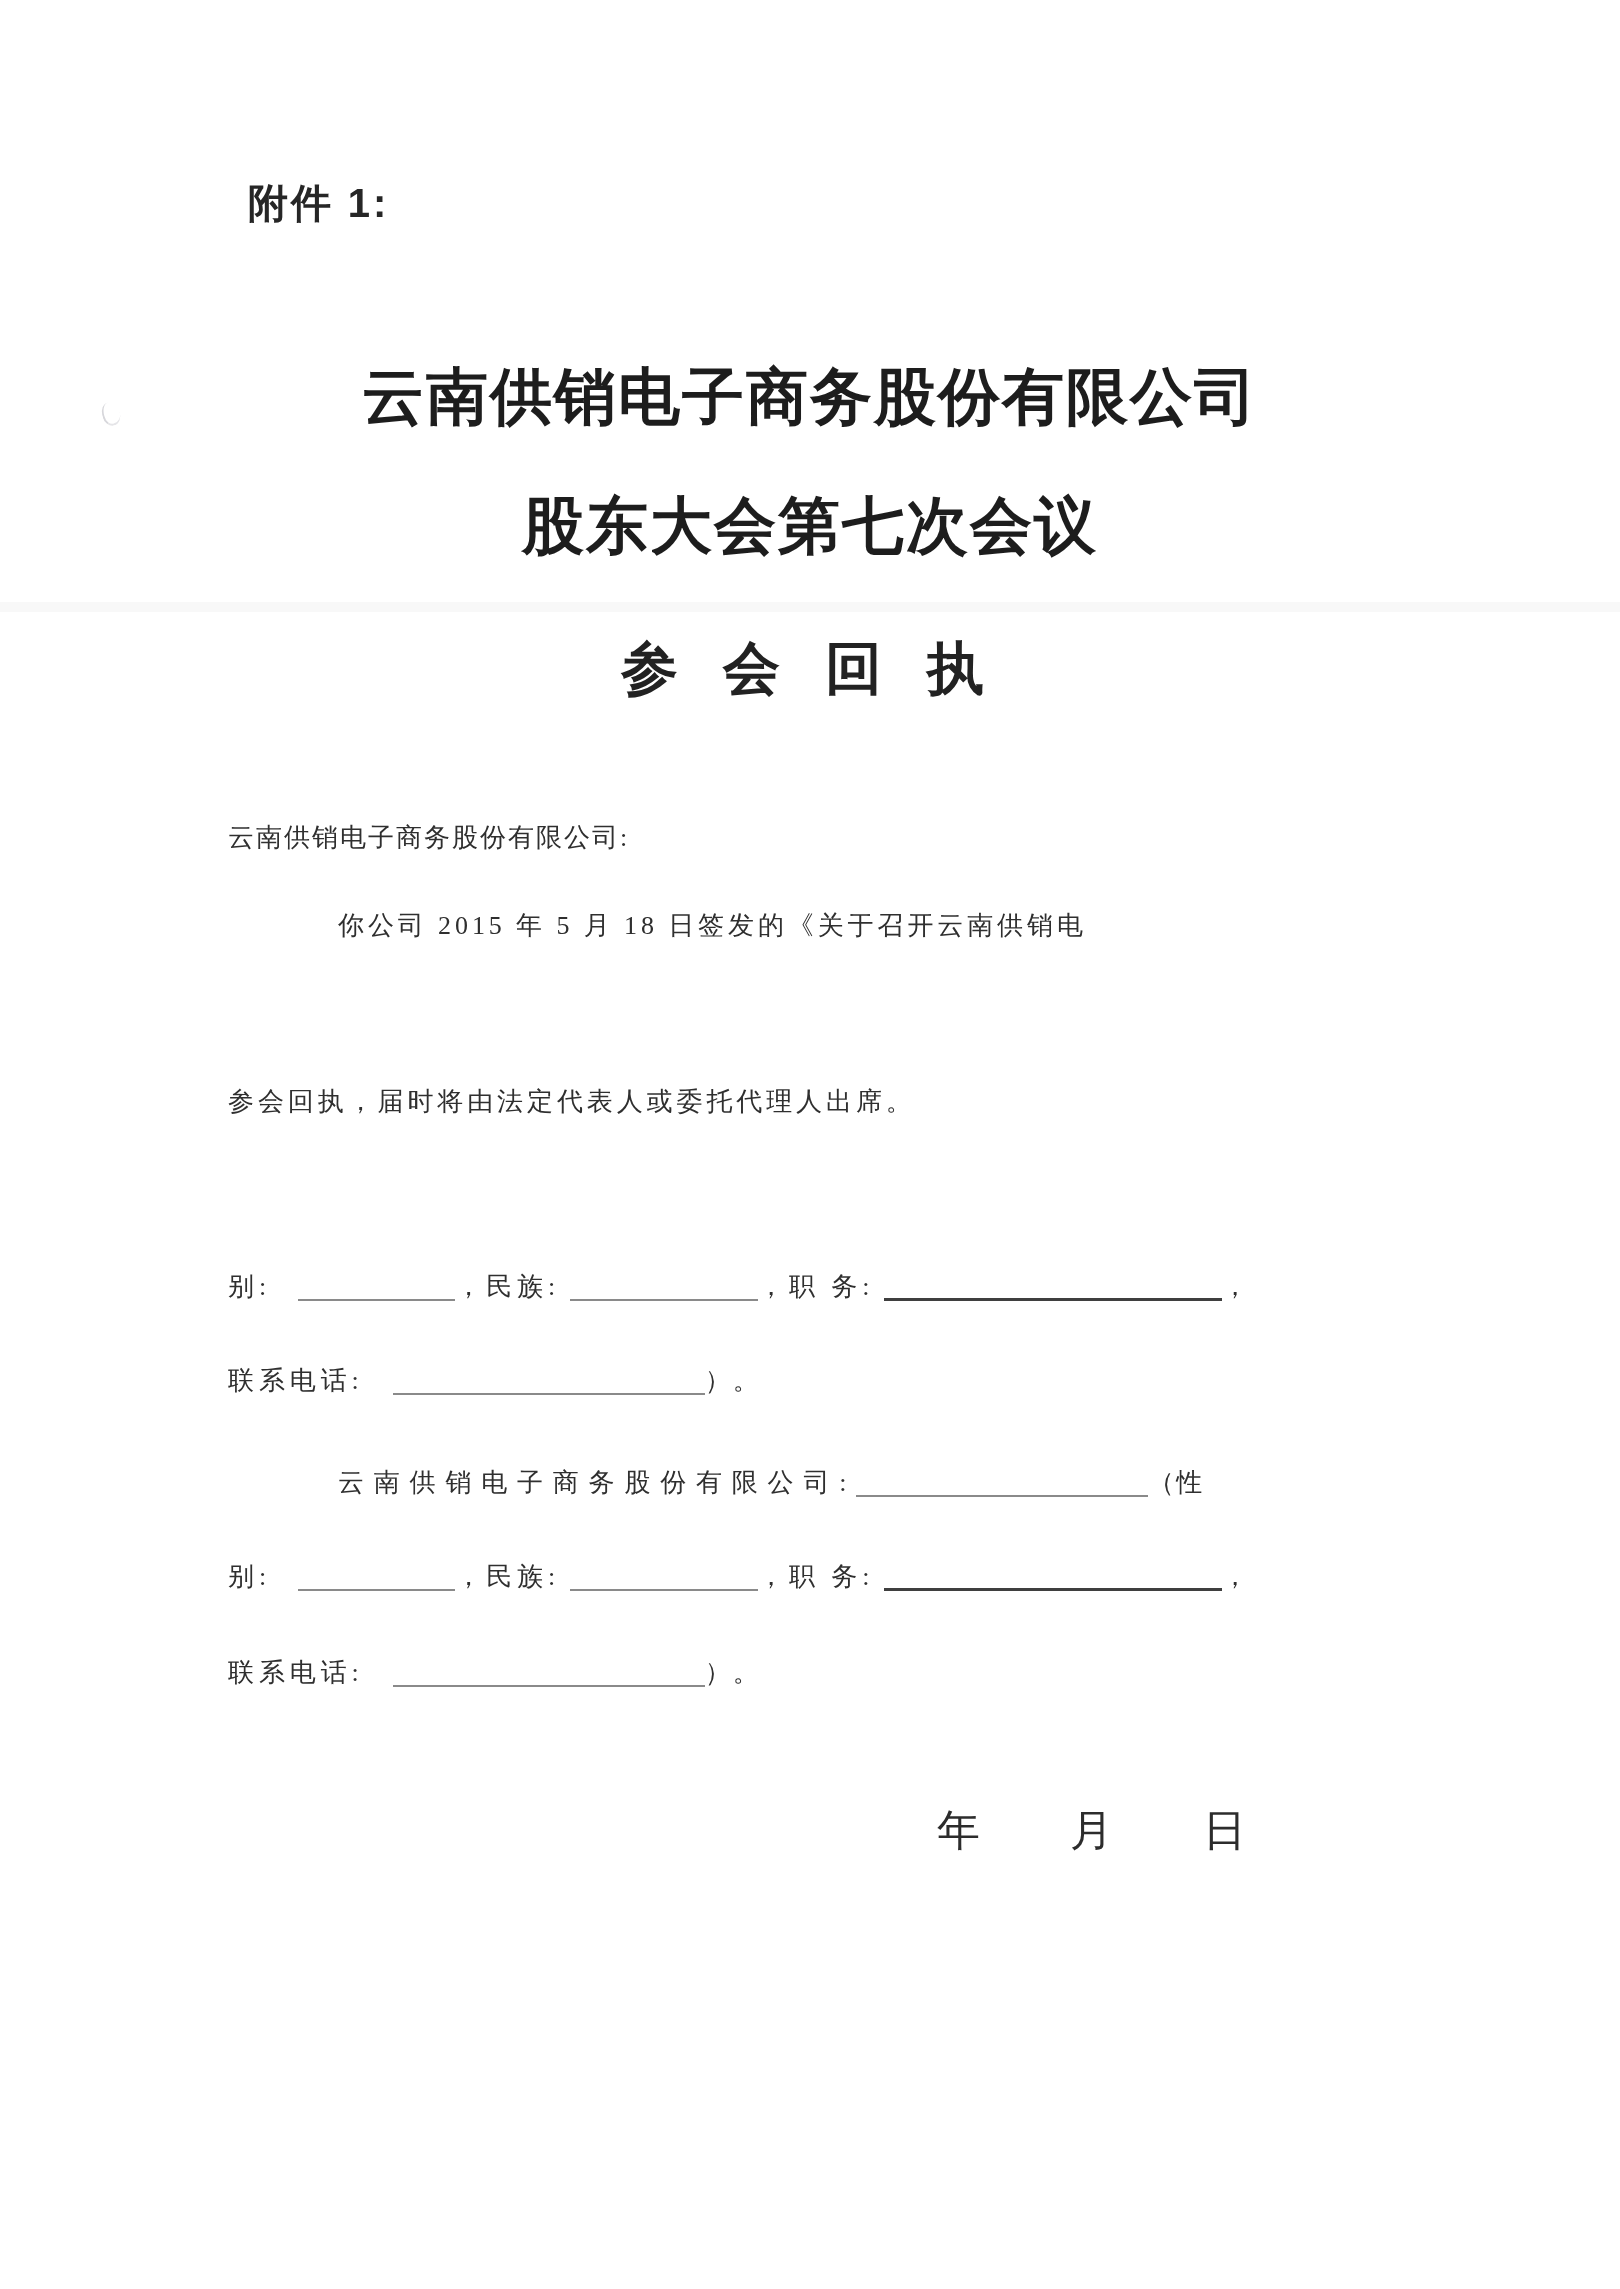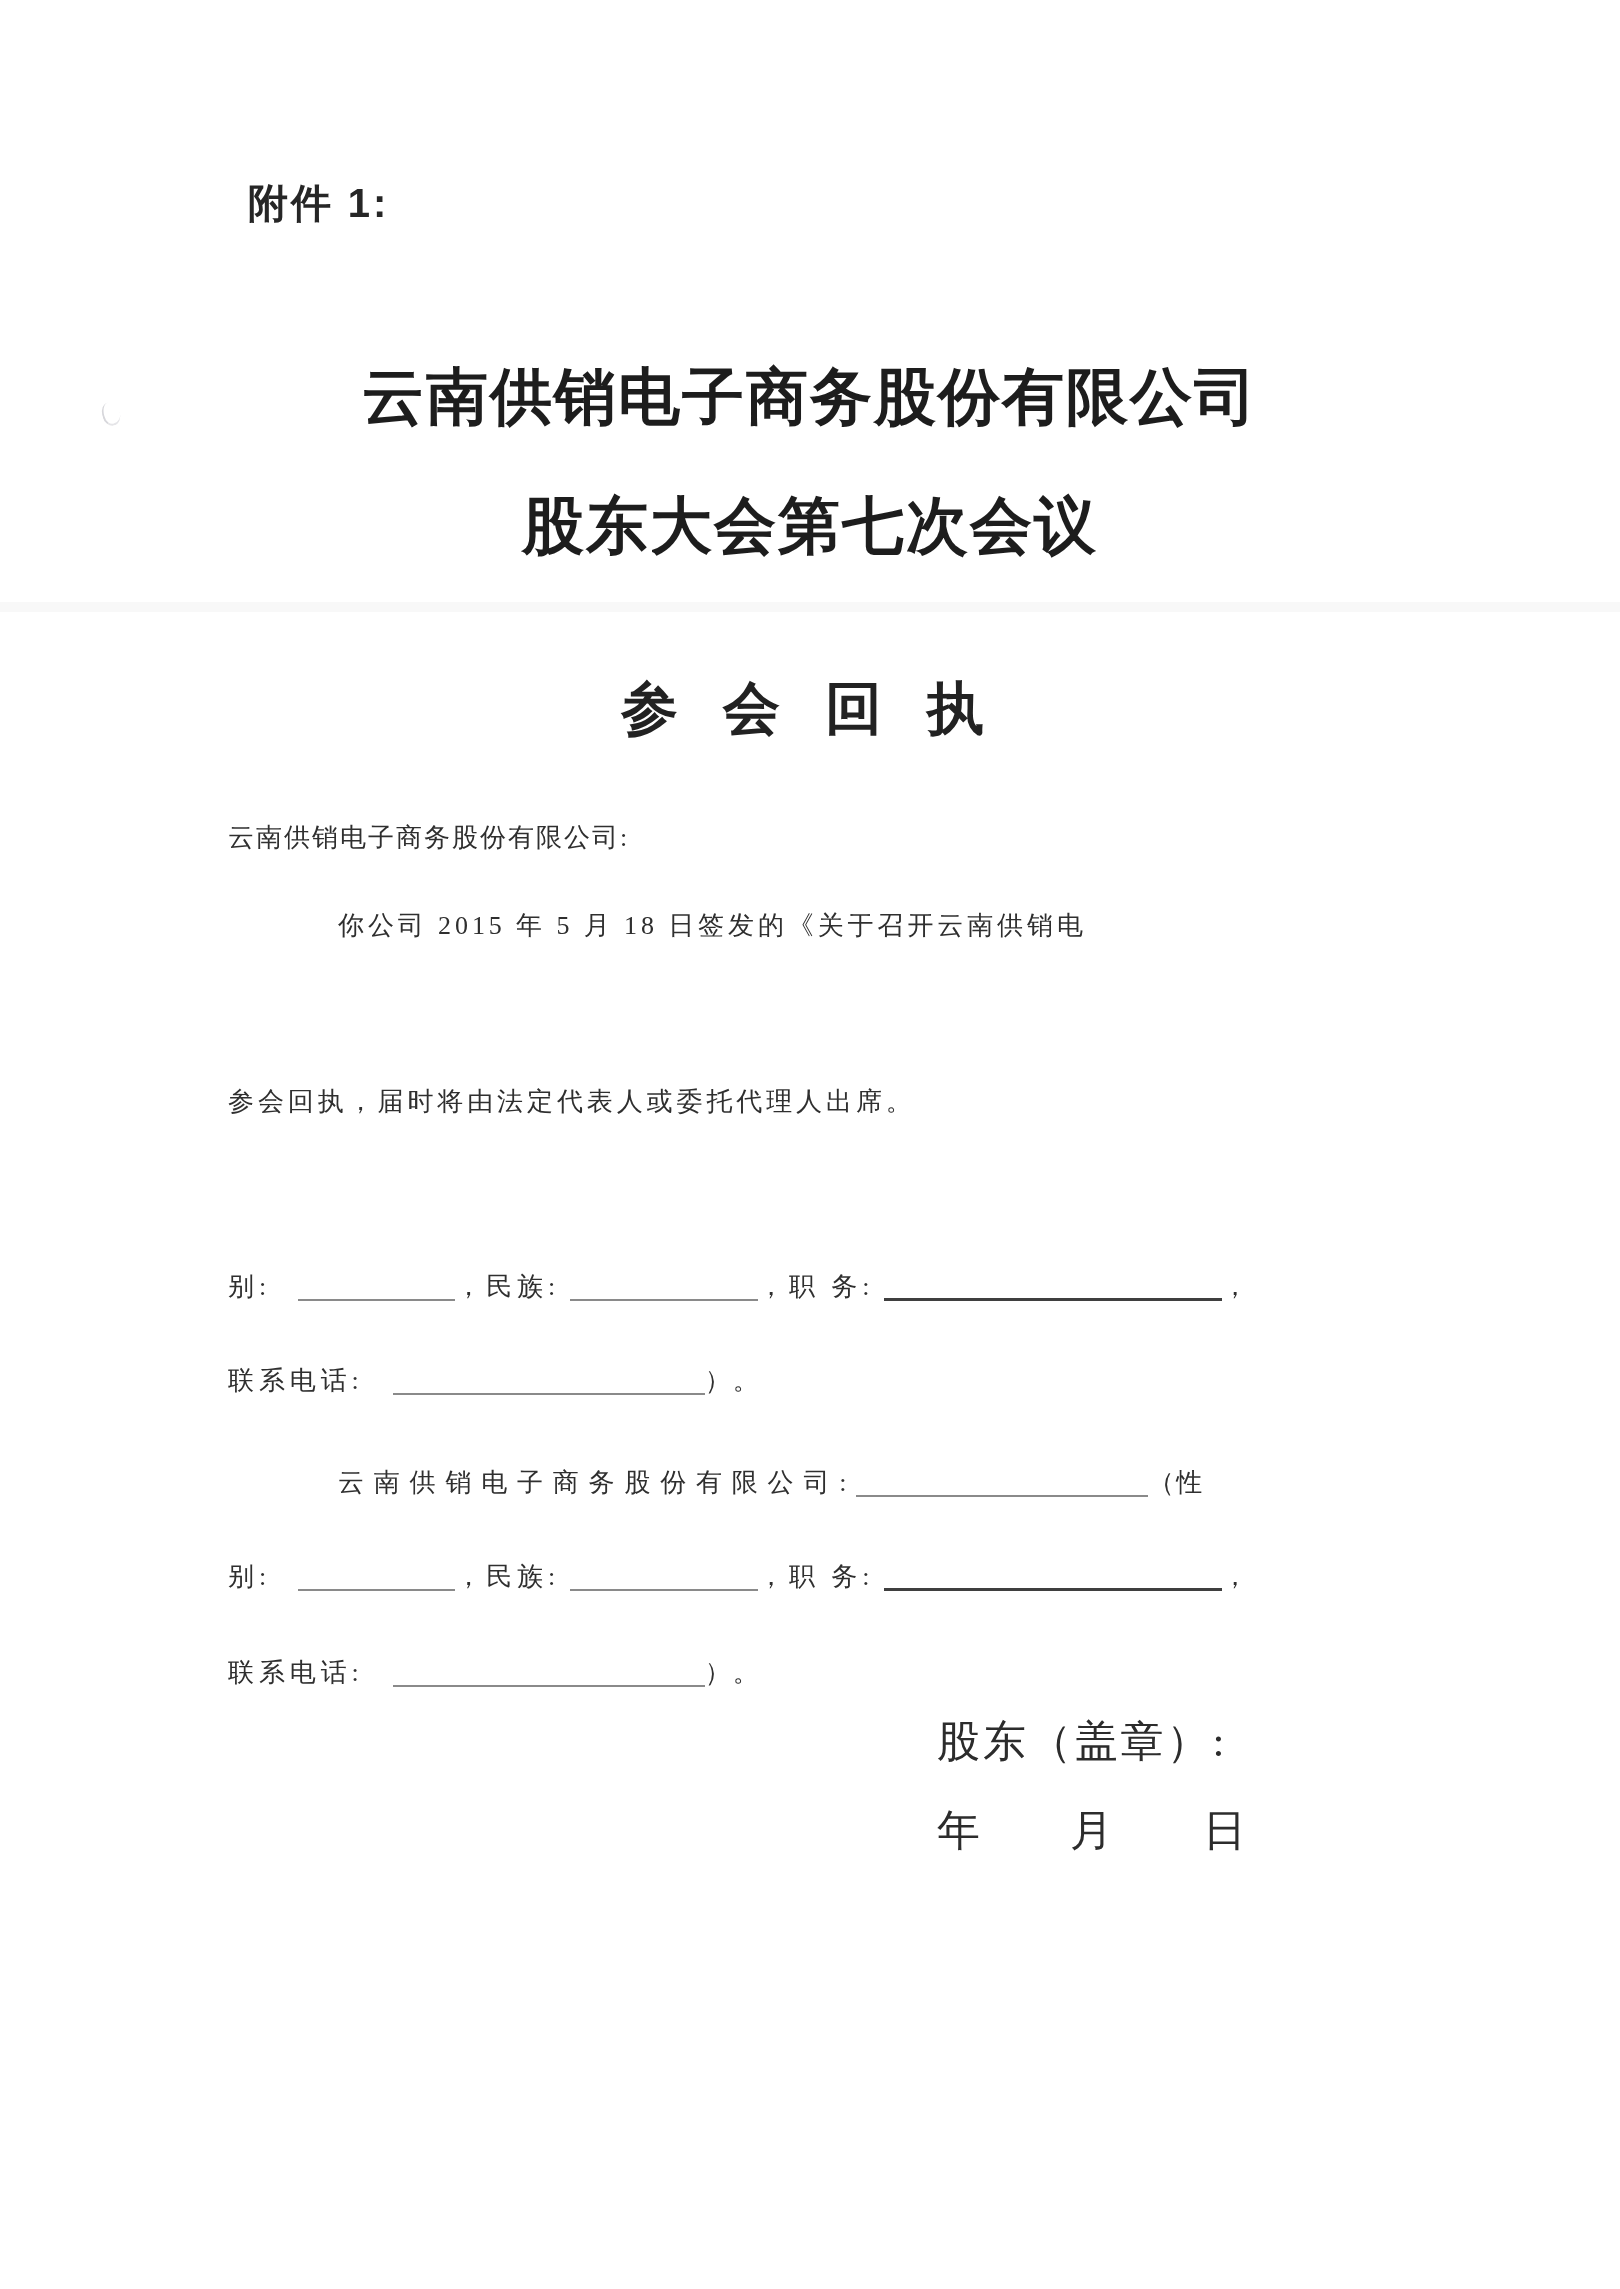--- a/index.html
+++ b/index.html
@@ -47,21 +47,21 @@
     text-align: center;
     font-weight: bold;
     color: #1d1d1d;
     font-size: 62px;
     letter-spacing: 2px;
   }
   .doc-title.line1 { top: 327px; margin-top: 28px; }
   .doc-title.line2 { top: 484px; }
   .form-heading {
     position: absolute;
-    left: 0; top: 671px;
+    left: 0; top: 631px;
     width: 100%;
     text-align: center;
     font-weight: bold;
     color: #222222;
     font-size: 57px;
     letter-spacing: 45px;
     padding-left: 30px;
     box-sizing: border-box;
   }
 
@@ -166,21 +166,20 @@
   <div class="bline l-agent1">
     <span class="ls10 indent">云南供销电子商务股份有限公司:</span><span class="blank w-name"></span><span class="ls2">（性</span>
   </div>
   <div class="bline l-agent2">
     <span class="ls5">别:</span><span class="blank w-sex"></span><span class="ls5">，民族:</span><span class="blank w-eth"></span><span class="ls5">，职  务:</span><span class="blank dark w-pos"></span><span class="ls2">，</span>
   </div>
   <div class="bline l-agent3">
     <span class="ls5">联系电话:</span><span class="blank w-phone"></span><span class="ls2">）。</span>
   </div>
 
-  <div class="seal-line">股东（盖章）:</div>
   <div class="date-line">
     <span>年</span>
     <span>月</span>
     <span>日</span>
   </div>
 
   <div class="page-number">5</div>
 
 </div>
 

